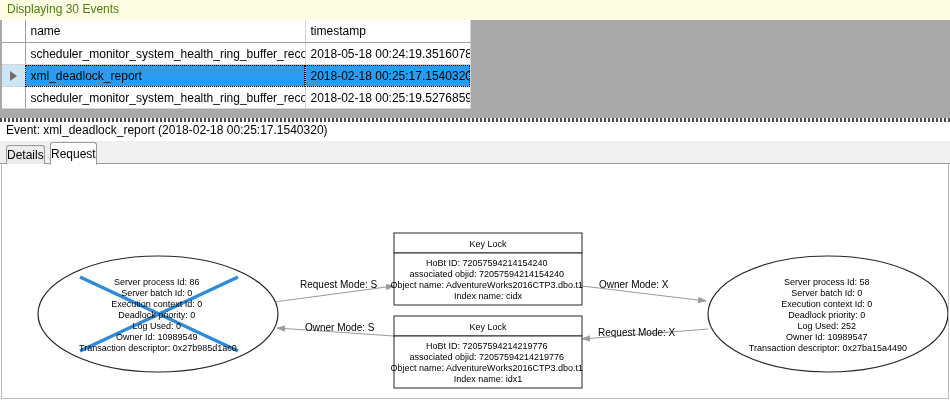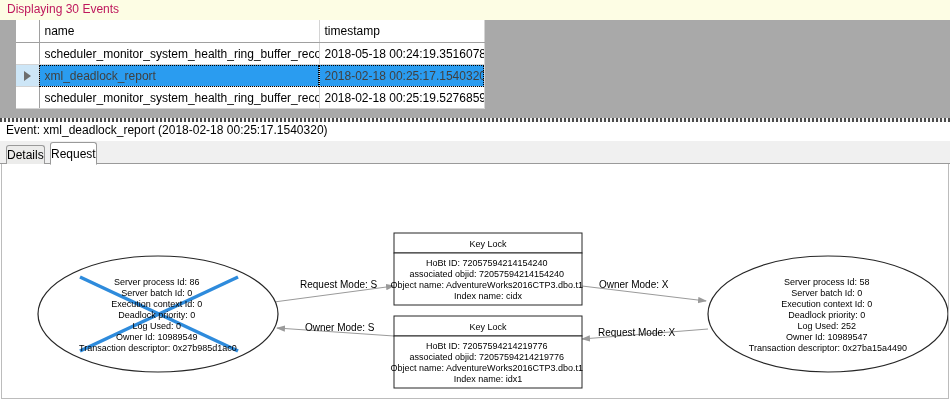--- a/index.html
+++ b/index.html
@@ -27,35 +27,35 @@
   .banner {
     position: absolute;
     left: 0; top: 0;
     width: 950px; height: 22px;
     background: #fdfde4;
     border-bottom: 1px solid #bfbfb0;
     box-sizing: border-box;
     font-size: 12px;
     line-height: 18px;
     padding-left: 7px;
-    color: #be185d;
+    color: #4d7c0f;
     white-space: nowrap;
   }
 
   
   .grid-area {
     position: absolute;
     left: 0; top: 20px;
     width: 950px; height: 98px;
     background: #a9a9a9;
     overflow: hidden;
   }
   .grid {
     position: absolute;
-    left: 16px; top: 0;
+    left: 2px; top: 0;
     width: 468px;
     border-collapse: collapse;
     table-layout: fixed;
     background: #ffffff;
     font-size: 12px;
   }
   .grid col.c-sel { width: 23px; }
   .grid col.c-name { width: 280px; }
   .grid col.c-ts { width: 165px; }
 
@@ -78,21 +78,21 @@
     height: 22px;
   }
   .grid th.selcell, .grid td.selcell {
     padding: 0;
     background: #ffffff;
     border-right: 1px solid #a0a0a0;
     text-align: center;
   }
   .grid tr.selected td {
     background: #2a9cf0;
-    color: #404040;
+    color: #000000;
   }
   .grid tr.selected td.selcell {
     background: #cde6f7;
     color: #000;
   }
   .grid tr.selected td.databox {
     outline: 1px dotted #000;
     outline-offset: -1px;
   }
   .rowmarker {

